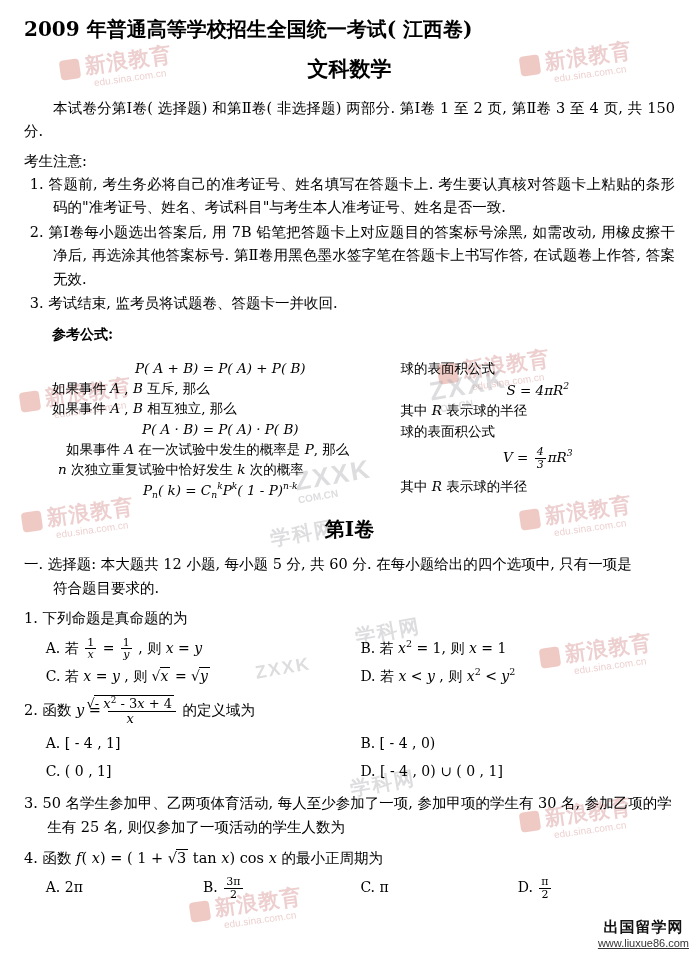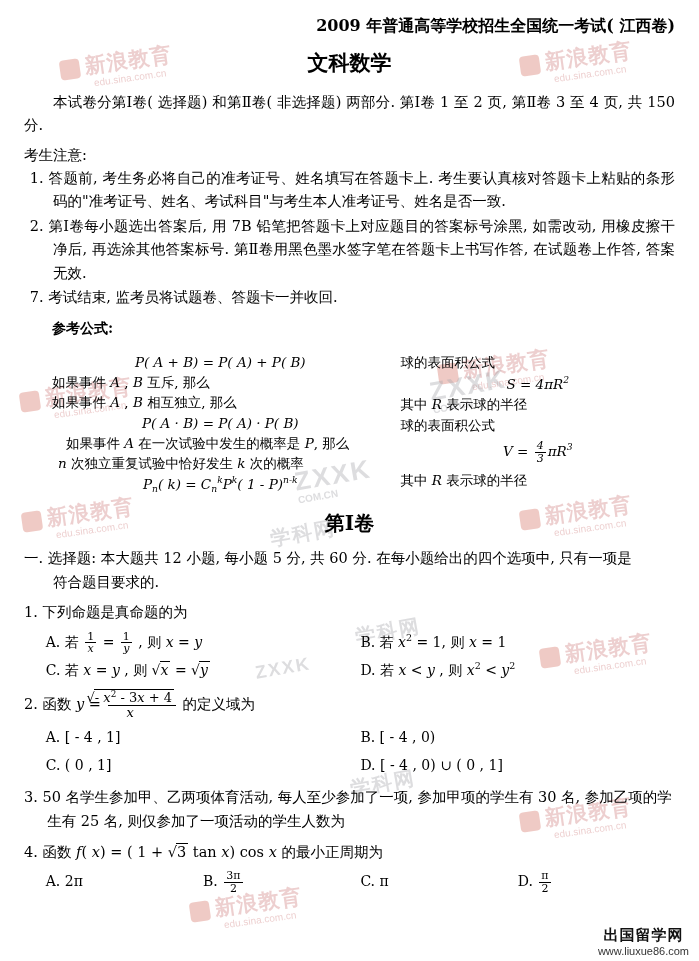--- a/index.html
+++ b/index.html
@@ -67,22 +67,22 @@
     margin-top: -3px;
   }
 
   
   .content {
     position: relative;
     z-index: 10;
     padding: 10px 24px 0 24px;
   }
   .doc-title {
-    text-align: right;
-    font-size: 16px;
+    text-align: left;
+    font-size: 20px;
     font-weight: bold;
     letter-spacing: 0px;
     margin: 6px 0 2px 0;
     font-family: "DejaVu Serif", "Liberation Serif", serif;
   }
   .doc-subtitle {
     text-align: center;
     font-size: 21px;
     font-weight: bold;
     margin: 12px 0 14px 0;
@@ -194,27 +194,27 @@
     width: 50%;
     box-sizing: border-box;
     font-size: 14px;
     line-height: 2.0;
     white-space: nowrap;
   }
   .opts-4 .opt { width: 25%; }
   .footer-link {
     position: absolute;
     right: 10px;
-    bottom: 4px;
+    bottom: 12px;
     text-align: center;
     z-index: 20;
     font-family: "Liberation Sans", sans-serif;
   }
   .footer-link .t1 { font-size: 15px; color: #111; font-weight: bold; letter-spacing: 1px; }
-  .footer-link .t2 { font-size: 11px; color: #333; }
+  .footer-link .t2 { font-size: 11px; color: #333; text-decoration: underline; }
 </style>
 </head>
 <body>
 
 <div class="page">
 
   <div class="wm wm-sina" style="left:60px; top:48px; transform:rotate(-8deg);">
     <span class="wm-badge"></span><span>新浪教育</span>
     <span class="small">edu.sina.com.cn</span>
   </div>
@@ -276,21 +276,21 @@
 
     <div class="doc-title">2009 年普通高等学校招生全国统一考试( 江西卷)</div>
     <div class="doc-subtitle">文科数学</div>
 
     <p class="para indent2">本试卷分第Ⅰ卷( 选择题) 和第Ⅱ卷( 非选择题) 两部分. 第Ⅰ卷 1 至 2 页, 第Ⅱ卷 3 至 4 页, 共 150 分.</p>
 
     <div class="notice-head">考生注意:</div>
     <ol class="notice">
       <li>1. 答题前, 考生务必将自己的准考证号、姓名填写在答题卡上. 考生要认真核对答题卡上粘贴的条形码的"准考证号、姓名、考试科目"与考生本人准考证号、姓名是否一致.</li>
       <li>2. 第Ⅰ卷每小题选出答案后, 用 7B 铅笔把答题卡上对应题目的答案标号涂黑, 如需改动, 用橡皮擦干净后, 再选涂其他答案标号. 第Ⅱ卷用黑色墨水签字笔在答题卡上书写作答, 在试题卷上作答, 答案无效.</li>
-      <li>7. 考试结束, 监考员将试题卷、答题卡一并收回.</li>
+      <li>3. 考试结束, 监考员将试题卷、答题卡一并收回.</li>
     </ol>
 
     <div class="formula-block">
       <div class="formula-title">参考公式:</div>
       <div class="formula-cols">
         <div class="fcol-left">
           <div class="fline fcentered">P( A + B) = P( A) + P( B)</div>
           <div class="fline">如果事件 <i class="v">A</i> , <i class="v">B</i> 互斥, 那么</div>
           <div class="fline">如果事件 <i class="v">A</i> , <i class="v">B</i> 相互独立, 那么</div>
           <div class="fline fcentered">P( A · B) = P( A) · P( B)</div>

